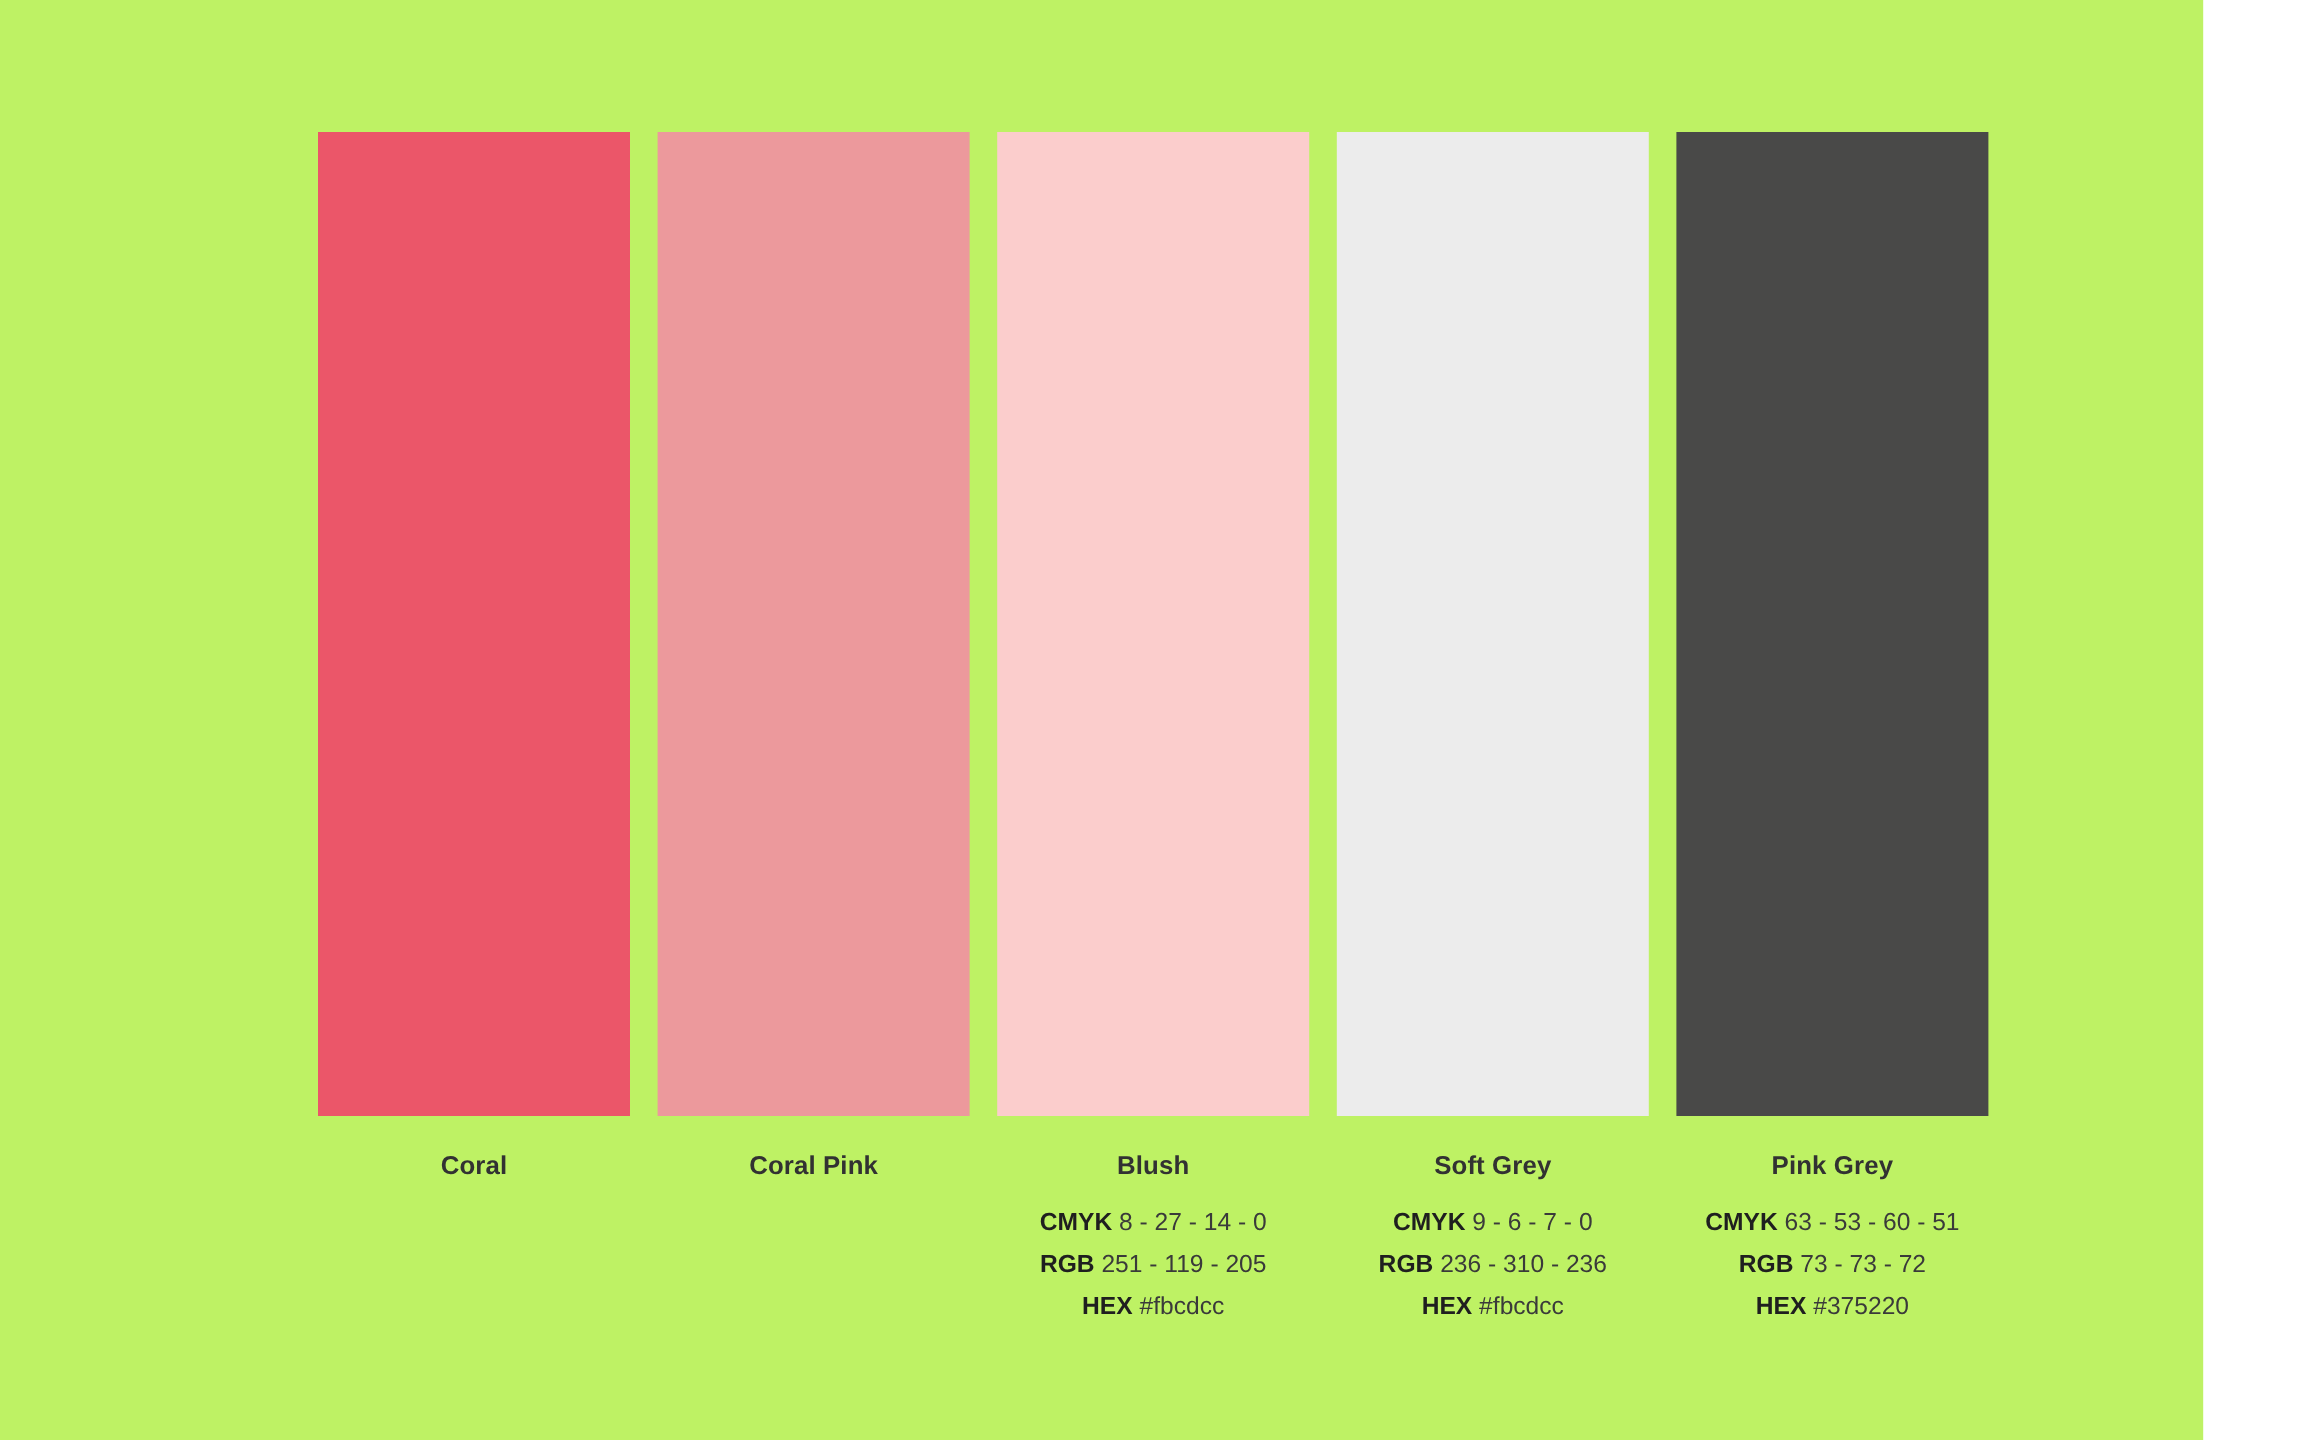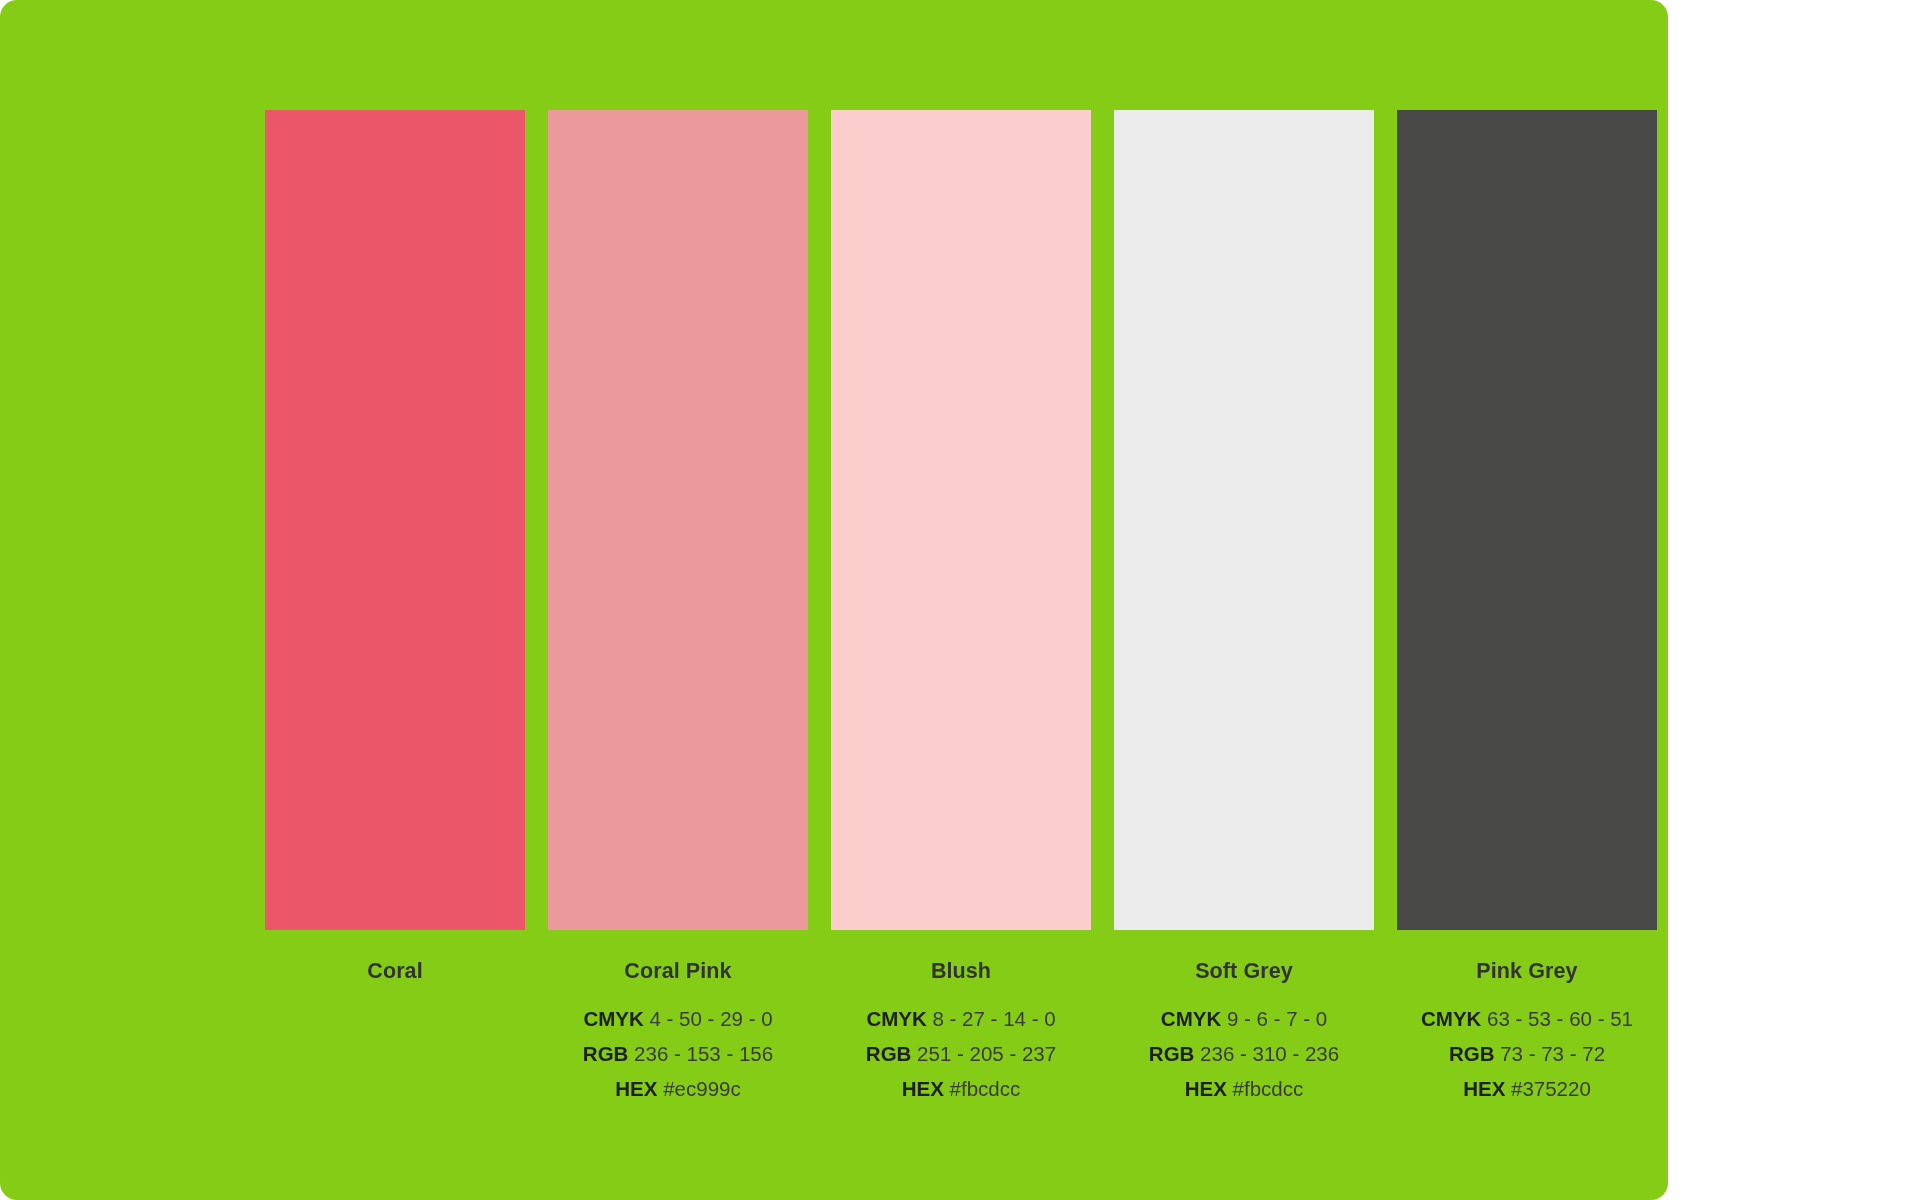--- a/index.html
+++ b/index.html
@@ -12,24 +12,23 @@
     overflow: hidden;
   }
 
   body {
     font-family: "Liberation Sans", "DejaVu Sans", sans-serif;
     -webkit-font-smoothing: antialiased;
   }
 
   #palette-board {
     position: relative;
-    width: 1668px;
+    width: 1836px;
     height: 1200px;
-    background: #84cc16;
-    border-radius: 17px;
+    background: #bef264;
   }
 
   #swatch-row {
     position: absolute;
     left: 265px;
     top: 110px;
     width: 1393px;
     display: flex;
     flex-direction: row;
     align-items: flex-start;
@@ -97,49 +96,35 @@
       <div class="swatch-chip" style="background-color: rgb(235, 86, 105);"></div>
       <div class="swatch-info">
         <div class="swatch-title">Coral</div>
       </div>
     </div>
 
     <div class="swatch-card">
       <div class="swatch-chip" style="background-color: rgb(236, 153, 156);"></div>
       <div class="swatch-info">
         <div class="swatch-title">Coral Pink</div>
-        <div class="spec-list">
-          <div class="spec-line">
-            <span class="spec-key">CMYK</span>
-            <span class="spec-val">4 - 50 - 29 - 0</span>
-          </div>
-          <div class="spec-line">
-            <span class="spec-key">RGB</span>
-            <span class="spec-val">236 - 153 - 156</span>
-          </div>
-          <div class="spec-line">
-            <span class="spec-key">HEX</span>
-            <span class="spec-val">#ec999c</span>
-          </div>
-        </div>
       </div>
     </div>
 
     <div class="swatch-card">
       <div class="swatch-chip" style="background-color: rgb(251, 205, 204);"></div>
       <div class="swatch-info">
         <div class="swatch-title">Blush</div>
         <div class="spec-list">
           <div class="spec-line">
             <span class="spec-key">CMYK</span>
             <span class="spec-val">8 - 27 - 14 - 0</span>
           </div>
           <div class="spec-line">
             <span class="spec-key">RGB</span>
-            <span class="spec-val">251 - 205 - 237</span>
+            <span class="spec-val">251 - 119 - 205</span>
           </div>
           <div class="spec-line">
             <span class="spec-key">HEX</span>
             <span class="spec-val">#fbcdcc</span>
           </div>
         </div>
       </div>
     </div>
 
     <div class="swatch-card">

